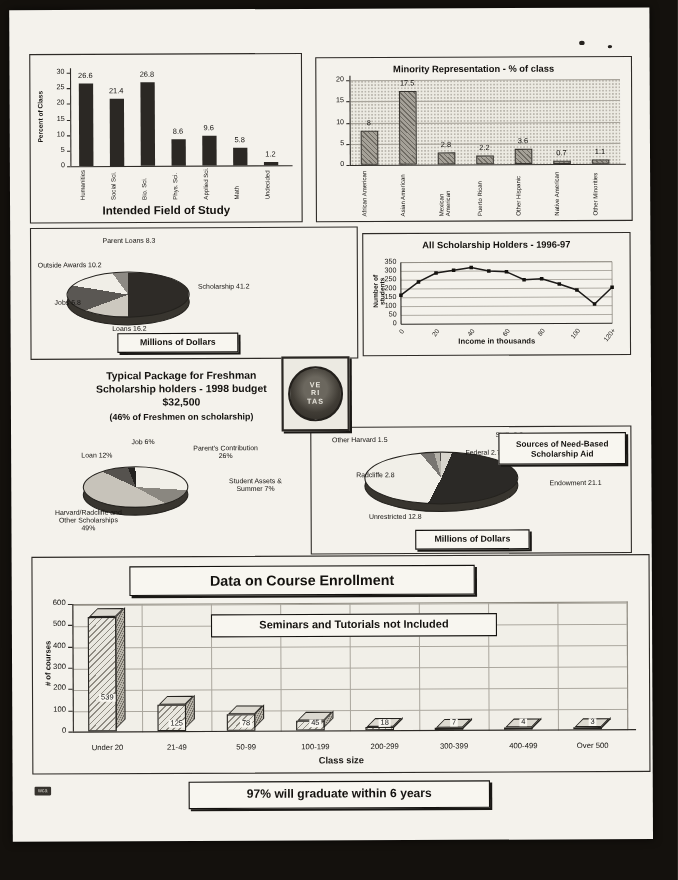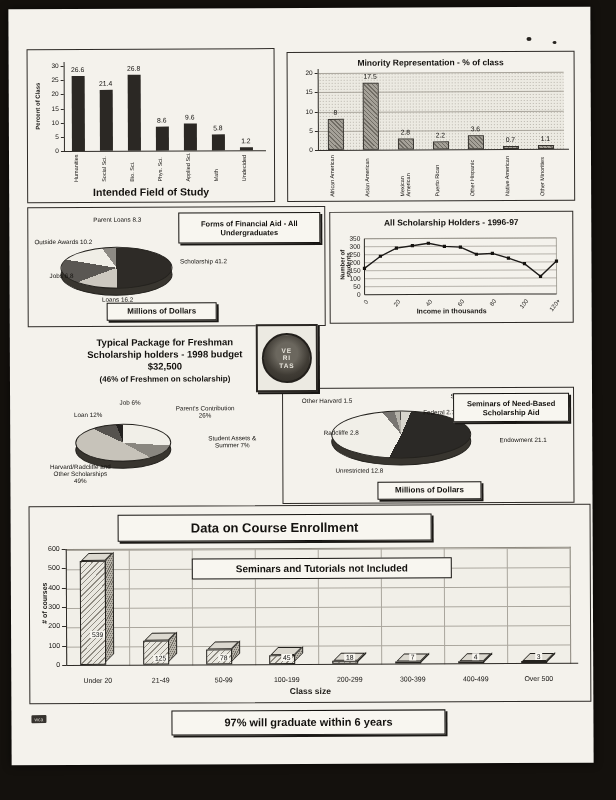--- a/index.html
+++ b/index.html
@@ -179,21 +179,20 @@
     <section class="panel pC">
       <div class="chost" id="hostC">
           <div class="pie-side" style="left: 32px; top: 46px; width: 112px; height: 42px;"></div>
           <div class="pie-top" style="left: 32px; top: 39px; width: 112px; height: 42px; background: conic-gradient(rgb(46, 43, 39) 0%, rgb(46, 43, 39) 49.8186%, rgb(204, 200, 191) 49.8186%, rgb(204, 200, 191) 69.4075%, rgb(90, 87, 83) 69.4075%, rgb(90, 87, 83) 77.63%, rgb(240, 238, 231) 77.63%, rgb(240, 238, 231) 89.9637%, rgb(141, 138, 132) 89.9637%, rgb(141, 138, 132) 100%);"></div>
           <div class="plab" style="left: 146px; top: 50px; width: 58px;">Scholarship 41.2</div>
           <div class="plab" style="left: 60px; top: 88px; width: 58px;">Loans 16.2</div>
           <div class="plab" style="left: 4px; top: 64px; width: 58px;">Jobs 6.8</div>
           <div class="plab" style="left: 6px; top: 30px; width: 58px;">Outside Awards 10.2</div>
           <div class="plab" style="left: 60px; top: 8px; width: 58px;">Parent Loans 8.3</div>
         </div>
-      <div class="box shadow cTitle">Forms of Financial Aid - All Undergraduates</div>
       <div class="box shadow cCap">Millions of Dollars</div>
     </section>
 
     <section class="panel pD">
       <div class="ct tD">All Scholarship Holders - 1996-97</div>
       <div class="vlab-rot vlabD">Number of students</div>
       <div class="chost" id="hostD">
           <svg width="240" height="108" style="position: absolute; left: 0px; top: 0px;">
             <line x1="34" y1="74" x2="226" y2="74" stroke="#9b978e" stroke-width="0.7"></line>
             <line x1="34" y1="66" x2="226" y2="66" stroke="#9b978e" stroke-width="0.7"></line>
@@ -268,21 +267,21 @@
       <div class="chost" id="hostF">
           <div class="pie-side" style="left: 48px; top: 29px; width: 140px; height: 48px;"></div>
           <div class="pie-top" style="left: 48px; top: 22px; width: 140px; height: 48px; background: conic-gradient(rgb(216, 213, 205) 0%, rgb(216, 213, 205) 6.5534%, rgb(43, 41, 38) 6.5534%, rgb(43, 41, 38) 57.767%, rgb(241, 239, 232) 57.767%, rgb(241, 239, 232) 88.835%, rgb(120, 117, 113) 88.835%, rgb(120, 117, 113) 95.6311%, rgb(181, 178, 170) 95.6311%, rgb(181, 178, 170) 99.2718%, rgb(74, 71, 68) 99.2718%, rgb(74, 71, 68) 100%);"></div>
           <div class="plab" style="left: 128px; top: 20px; width: 56px;">Federal 2.7</div>
           <div class="plab" style="left: 212px; top: 48px; width: 56px;">Endowment 21.1</div>
           <div class="plab" style="left: 48px; top: 78px; width: 56px;">Unrestricted 12.8</div>
           <div class="plab" style="left: 30px; top: 40px; width: 56px;">Radcliffe 2.8</div>
           <div class="plab" style="left: 16px; top: 8px; width: 56px;">Other Harvard 1.5</div>
           <div class="plab" style="left: 152px; top: 4px; width: 56px;">State 0.3</div>
         </div>
-      <div class="box shadow fTitle">Seminars of Need-Based Scholarship Aid</div>
+      <div class="box shadow fTitle">Sources of Need-Based Scholarship Aid</div>
       <div class="box shadow fCap">Millions of Dollars</div>
     </section>
 
     <section class="panel pG">
       <div class="chost" id="hostG">
           <div class="wall" style="left: 36px; top: 42px; width: 504px; height: 116px; background-size: 63px 100%, 100% 19.3333px;"></div>
           <div class="ytk" style="left: 2px; top: 154px; width: 28px; font-size: 7px;">0</div>
           <div class="ln" style="left: 32px; top: 158px; width: 4px; height: 1px;"></div>
           <div class="ytk" style="left: 2px; top: 134.667px; width: 28px; font-size: 7px;">100</div>
           <div class="ln" style="left: 32px; top: 138.667px; width: 4px; height: 1px;"></div>

